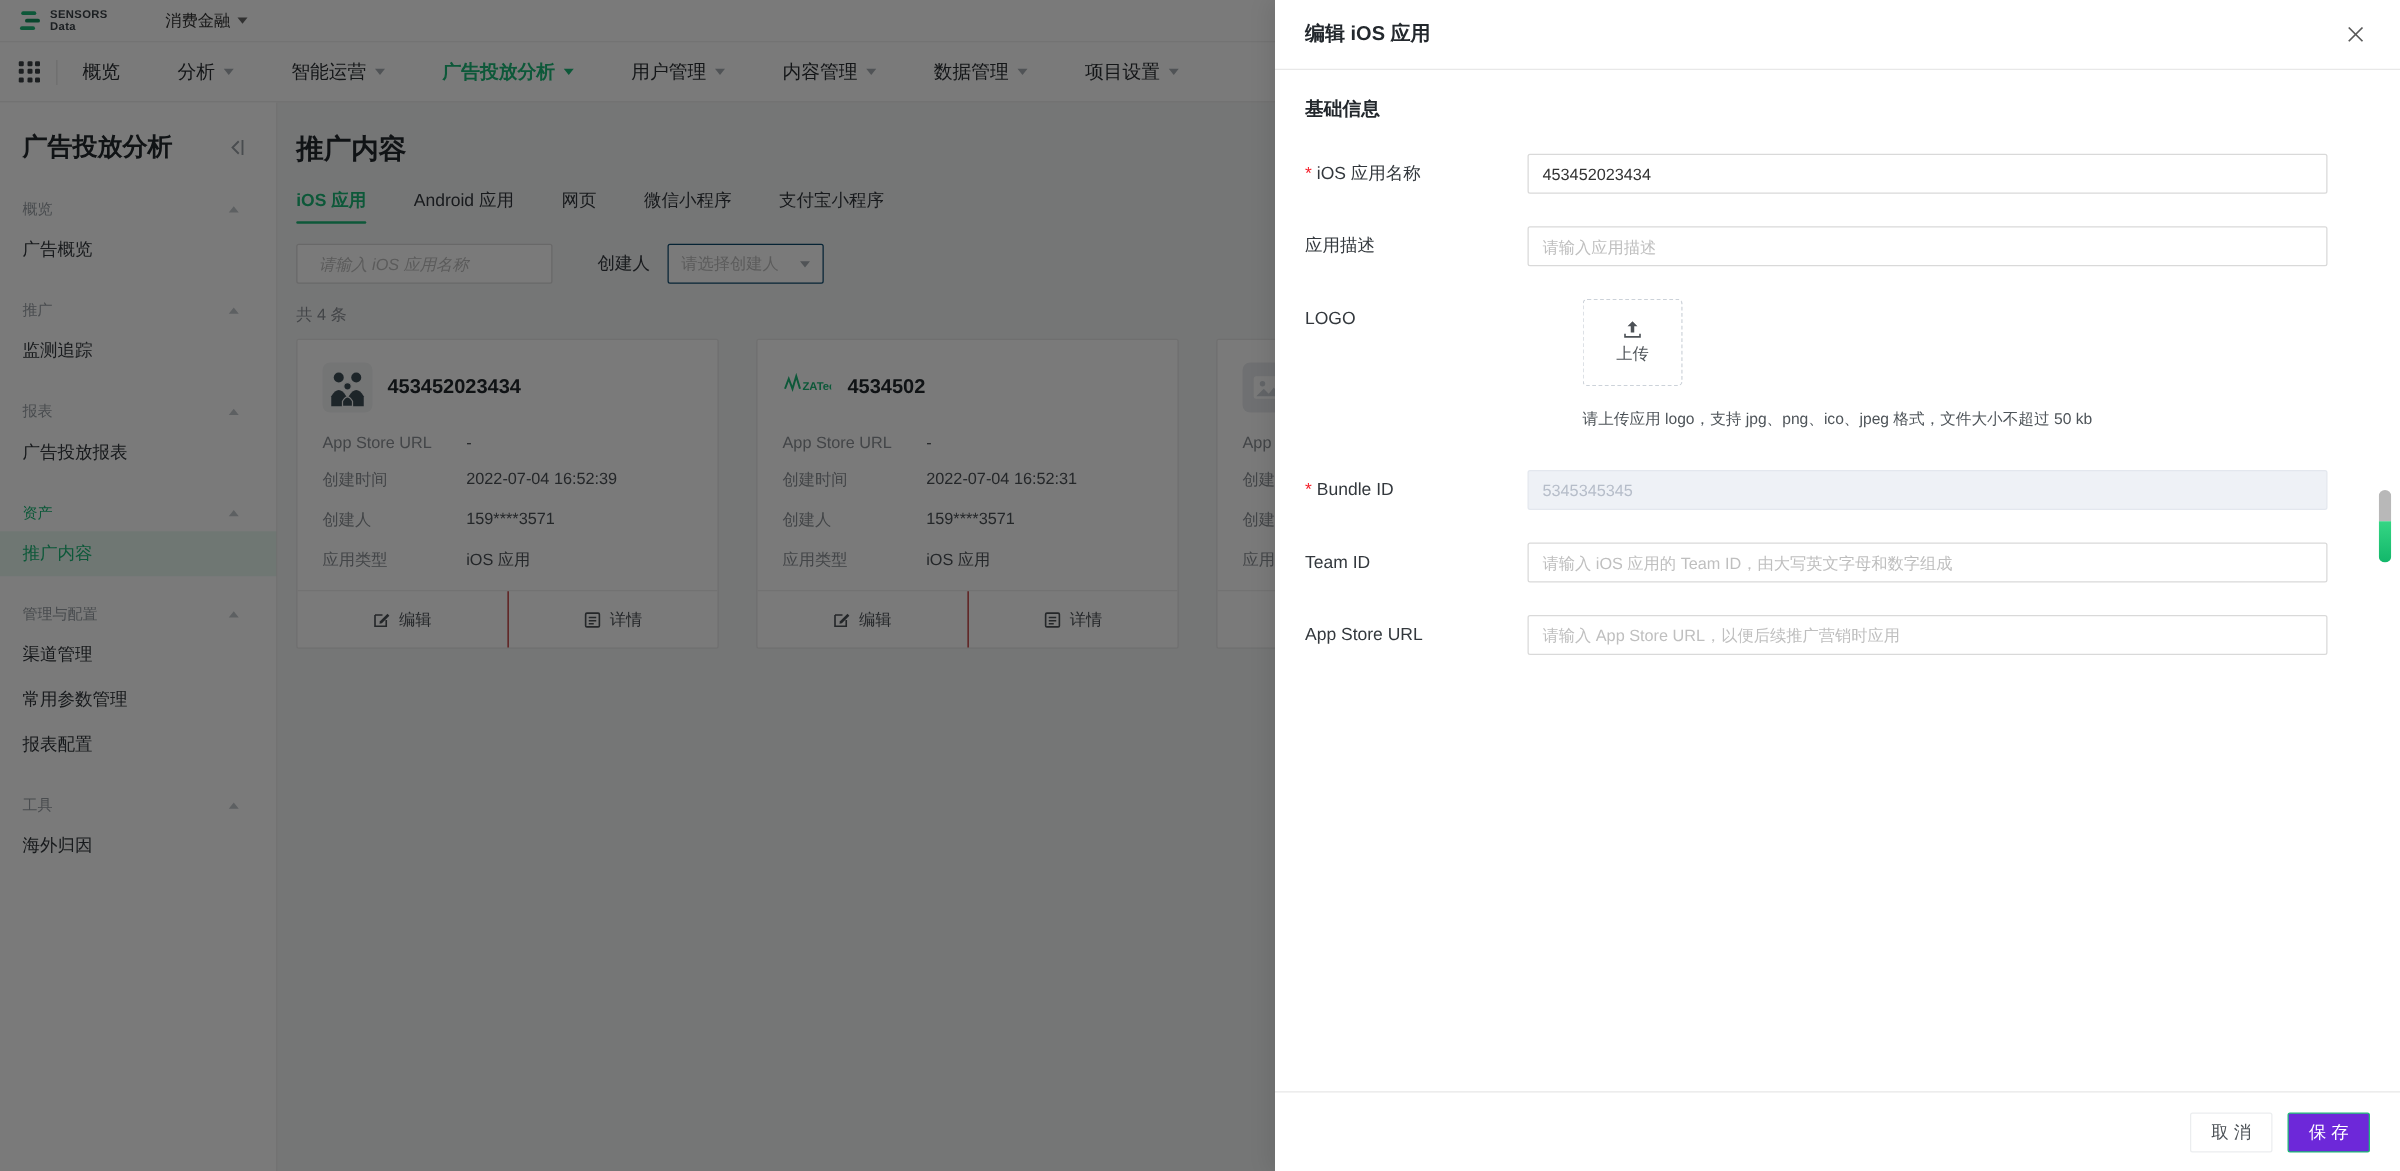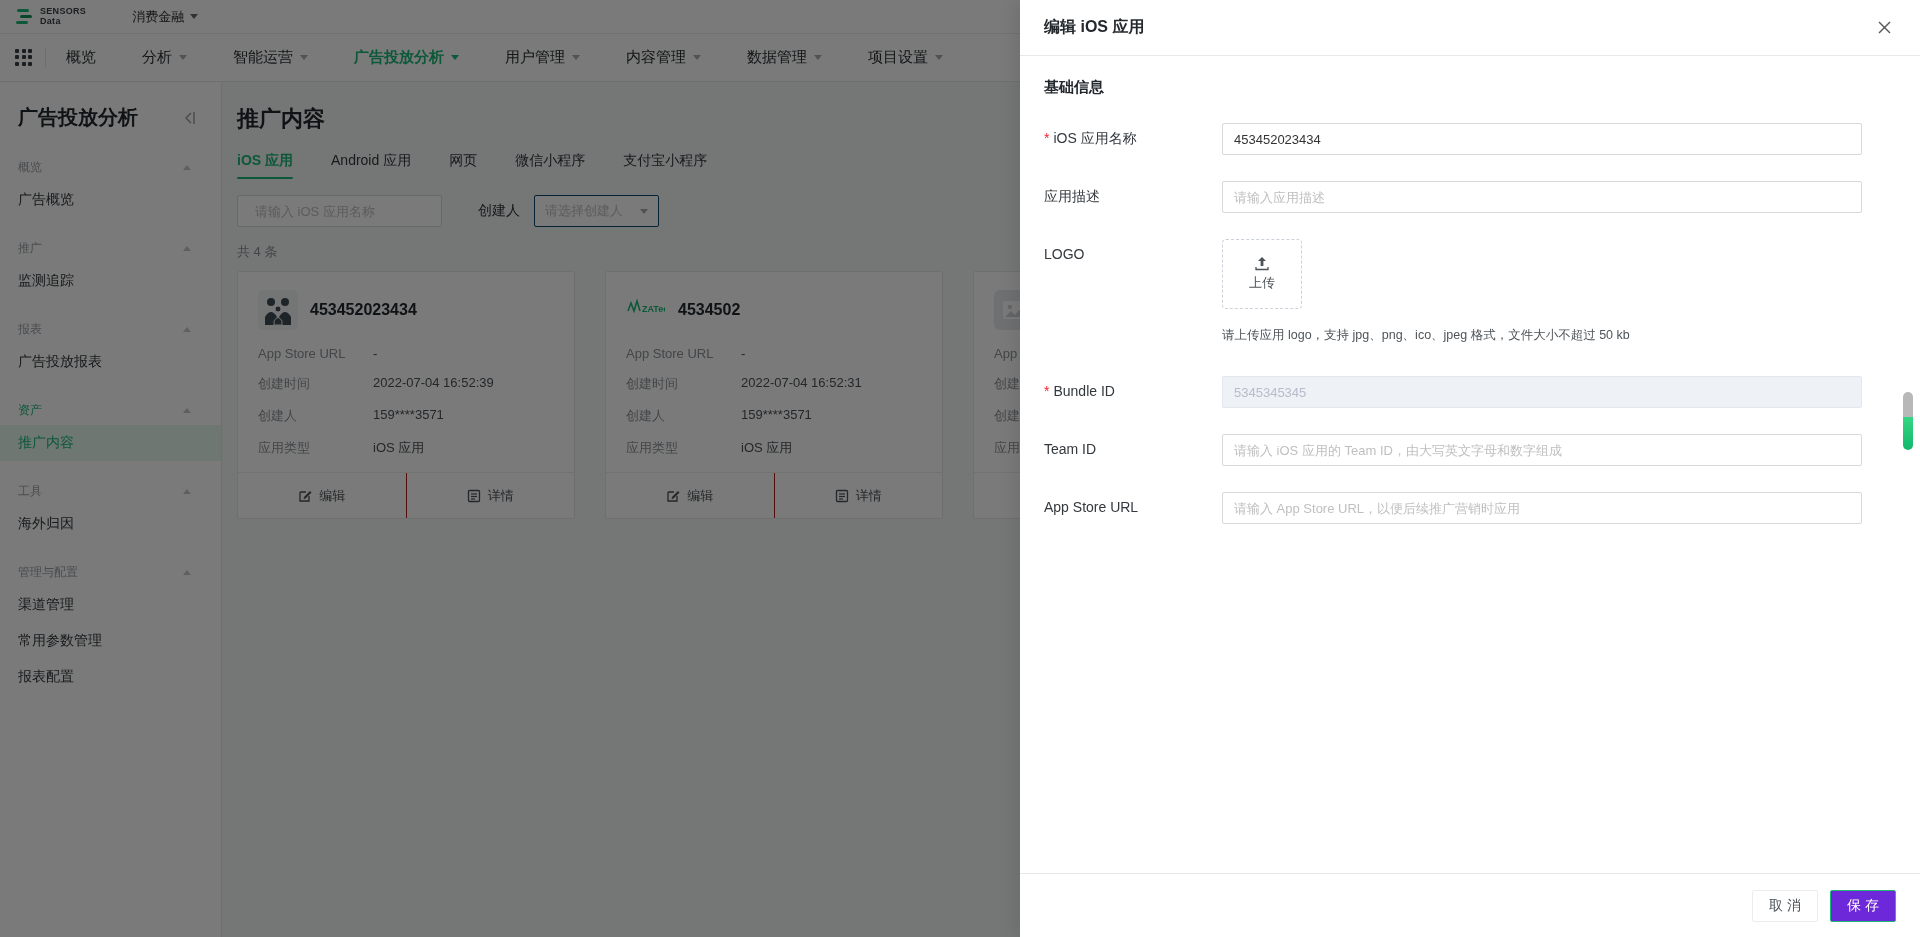--- a/index.html
+++ b/index.html
@@ -37,21 +37,21 @@
 
   
   .content { position:absolute; left:222px; top:82px; right:0; bottom:0; background:#f5f6f7; padding:22px 0 0 15px; }
   .page-title { font-size:22px; font-weight:bold; color:#23282d; }
   .tabs { display:flex; gap:38px; margin-top:18px; }
   .tab { font-size:14px; color:#33383d; padding-bottom:9px; cursor:pointer; position:relative; white-space:nowrap; }
   .tab.active { color:#1cb877; font-weight:bold; }
   .tab.active:after { content:""; position:absolute; left:0; right:0; bottom:0; height:2px; background:#1cb877; border-radius:1px; }
   .filters { display:flex; align-items:center; margin-top:16px; gap:14px; }
   .search-box { width:205px; height:32px; background:#fff; border:1px solid #d9d9d9; border-radius:2px; display:flex; align-items:center; padding:0 10px; gap:7px; }
-  .search-box input { border:none; outline:none; flex:1; font-size:13px; color:#404040; background:transparent; font-family:inherit; }
+  .search-box input { border:none; outline:none; flex:1; font-size:13px; color:#404040; background:transparent; font-family:inherit;font-style:italic; }
   .search-box input::placeholder { color:#bfbfbf; }
   .creator-label { font-size:14px; color:#33383d; margin-left:22px; }
   .select-box { width:125px; height:32px; background:#fff; border:1px solid #0c4a6e; border-radius:2px; display:flex; align-items:center; justify-content:space-between; padding:0 10px; cursor:pointer; }
   .select-placeholder { font-size:13px; color:#bfbfbf; }
   .count-text { margin-top:16px; font-size:13px; color:#8c9196; }
   .cards-row { display:flex; gap:30px; margin-top:10px; }
   .card { width:338px; height:248px; background:#fff; border:1px solid #e8e8e8; border-radius:2px; position:relative; flex:none; }
   .card-head { display:flex; align-items:center; gap:12px; padding:18px 20px 0 20px; }
   .app-logo { width:40px; height:40px; border-radius:6px; flex:none; display:flex; align-items:center; justify-content:center; overflow:hidden; }
   .card-name { font-size:16px; font-weight:bold; color:#23282d; }
@@ -77,21 +77,21 @@
   .form-row { display:flex; margin-bottom:26px; }
   .form-label { width:178px; flex:none; font-size:14px; color:#33383d; padding-top:7px; }
   .req { color:#f5222d; margin-right:4px; }
   .form-control { width:640px; }
   .text-input { width:640px; height:32px; border:1px solid #d9d9d9; border-radius:2px; padding:0 11px; font-size:13px; color:#333; outline:none; background:#fff; font-family:inherit; }
   .text-input::placeholder { color:#bfbfbf; }
   .text-input:disabled { background:#eef1f6; border-color:#e3e7ee; color:#b6bdc9; -webkit-text-fill-color:#b6bdc9; }
   .upload-box { width:80px; height:70px; border:1px dashed #ccd2d9; border-radius:4px; display:flex; flex-direction:column; align-items:center; justify-content:center; gap:3px; cursor:pointer; background:#fff; }
   .upload-text { font-size:13px; color:#4d5257; }
   .upload-hint { margin-top:18px; font-size:12.5px; color:#4e5459; }
-  .row-logo { margin-bottom:32px; }
+  .row-logo { margin-bottom:32px;gap:44px; }
   .drawer-footer { position:absolute; left:0; right:0; bottom:0; height:64px; border-top:1px solid #e8e8e8; display:flex; align-items:center; justify-content:flex-end; padding-right:24px; gap:12px; background:#fff; }
   .btn { height:32px; border-radius:2px; font-size:14px; letter-spacing:4px; padding:0 12px 0 16px; display:flex; align-items:center; cursor:pointer; font-family:inherit; }
   .btn-cancel { background:#fff; border:1px solid #ebedef; color:#4d5257; }
   .btn-save { background:#6d28d9; border:1px solid #1cb877; color:#fff; }
 
   
   .scroll-pill { position:absolute; left:1903px; top:392px; width:10px; height:58px; border-radius:5px; overflow:hidden; z-index:50; box-shadow:0 0 5px rgba(255,255,255,.9); }
   .scroll-pill .gray { height:25px; background:#b8b8b8; }
   .scroll-pill .green { height:33px; background:linear-gradient(#35d684,#12b76a); }
 
@@ -202,34 +202,34 @@
   <div class="side-group">
     <div class="group-row">
       <span class="group-label green">资产</span>
       <span class="chev-up"></span>
     </div>
     <div class="side-item active">推广内容</div>
   </div>
 
   <div class="side-group">
     <div class="group-row">
-      <span class="group-label">工具</span>
-      <span class="chev-up"></span>
-    </div>
-    <div class="side-item">海外归因</div>
-  </div>
-
-  <div class="side-group">
-    <div class="group-row">
       <span class="group-label">管理与配置</span>
       <span class="chev-up"></span>
     </div>
     <div class="side-item">渠道管理</div>
     <div class="side-item">常用参数管理</div>
     <div class="side-item">报表配置</div>
+  </div>
+
+  <div class="side-group">
+    <div class="group-row">
+      <span class="group-label">工具</span>
+      <span class="chev-up"></span>
+    </div>
+    <div class="side-item">海外归因</div>
   </div>
 </div>
 
 <div class="content">
   <div class="page-title">推广内容</div>
 
   <div class="tabs">
     <div class="tab active">iOS 应用</div>
     <div class="tab">Android 应用</div>
     <div class="tab">网页</div>

